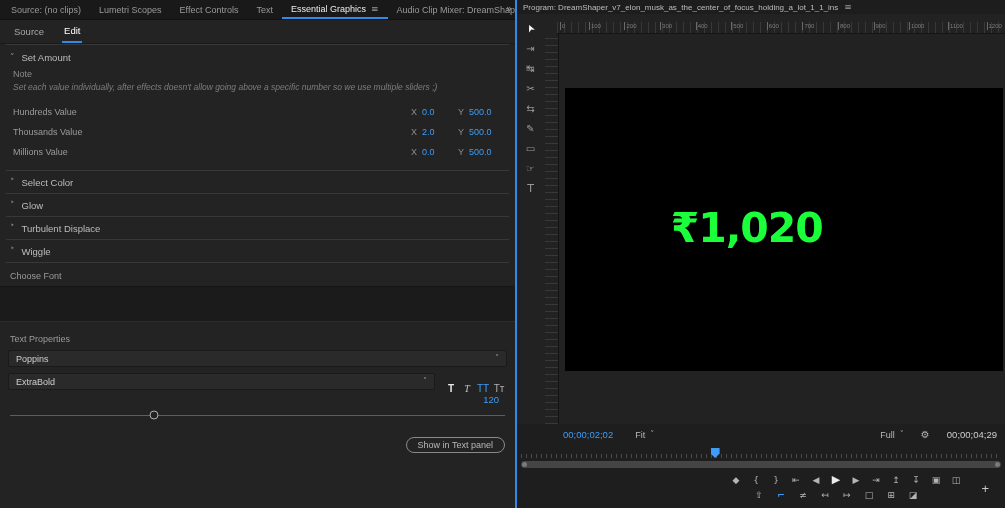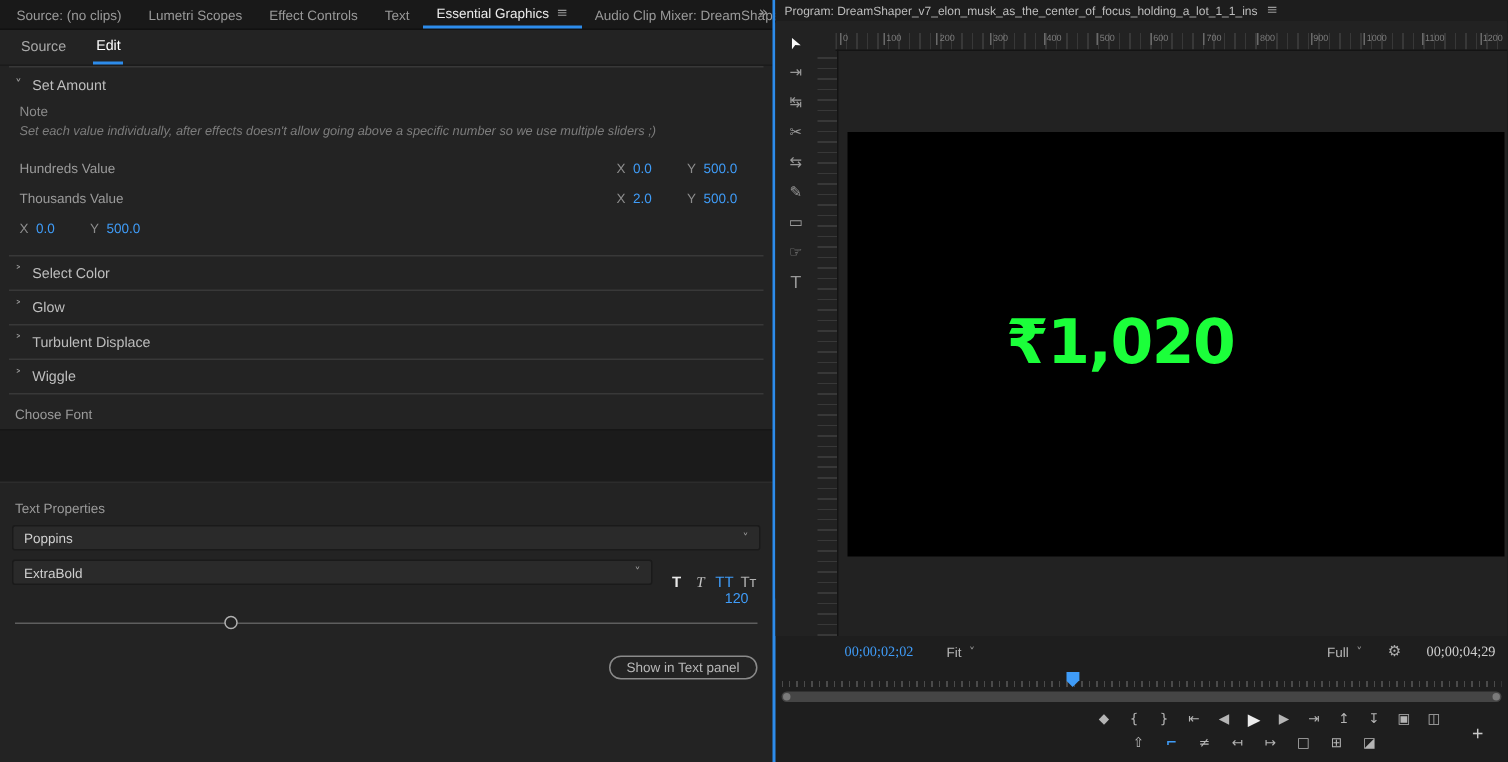--- a/index.html
+++ b/index.html
@@ -71,21 +71,21 @@
     background:repeating-linear-gradient(90deg,#383838 0 1px,transparent 1px 7px);
     display:flex;justify-content:space-between;align-items:flex-start;padding:0 3px;color:#7d7d7d;font-size:6px}
   .h-ruler span{border-left:1px solid #6a6a6a;padding-left:1px;line-height:8px}
   .v-ruler{position:absolute;left:28px;top:19px;bottom:0;width:13px;border-right:1px solid #141414;
     background:repeating-linear-gradient(0deg,#383838 0 1px,transparent 1px 7px)}
   .video-frame{position:absolute;left:48px;top:74px;width:438px;height:283px;background:#000}
   .video-text{position:absolute;left:41.5%;top:49.5%;transform:translate(-50%,-50%);
     color:#1BFF3A;font-size:41px;font-weight:bold;letter-spacing:-1px;font-family:"DejaVu Sans",sans-serif}
 
   .controls-bar{position:absolute;left:0;right:0;top:424px;height:21px;display:flex;align-items:center;font-size:9px}
-  .tc{font-family:Liberation Serif, serif;font-size:9.5px}
+  .tc{font-family:Liberation Sans, sans-serif;font-size:9.5px}
   .tc.cur{color:#3f9cf8;margin-left:46px}
   .mini-dd{display:flex;align-items:center;gap:5px;color:#b8b8b8;margin-left:22px}
   .right-group{margin-left:auto;display:flex;align-items:center;gap:17px;padding-right:8px}
   .right-group .mini-dd{margin-left:0}
   .wrench{color:#b0b0b0;font-size:10px}
   .tc.dur{color:#cfcfcf}
 
   .mini-timeline{position:absolute;left:4px;right:4px;top:447px;height:13px;
     background:repeating-linear-gradient(90deg,#4a4a4a 0 1px,transparent 1px 5px);
     background-size:100% 4px;background-position:0 7px;background-repeat:no-repeat}
@@ -165,20 +165,21 @@
             <span class="xy">
                 <span class="axis" data-name="x-axis-label">X</span>
                 <span class="hot" data-name="x-value">2.0</span>
               </span>
             <span class="xy">
                 <span class="axis" data-name="y-axis-label">Y</span>
                 <span class="hot" data-name="y-value">500.0</span>
               </span>
           </div>
           <div class="val-row" data-name="millions-value-row">
+            <span class="vlabel" data-name="value-label">Millions Value</span>
             <span class="xy">
                 <span class="axis" data-name="x-axis-label">X</span>
                 <span class="hot" data-name="x-value">0.0</span>
               </span>
             <span class="xy">
                 <span class="axis" data-name="y-axis-label">Y</span>
                 <span class="hot" data-name="y-value">500.0</span>
               </span>
           </div>
         </div>

